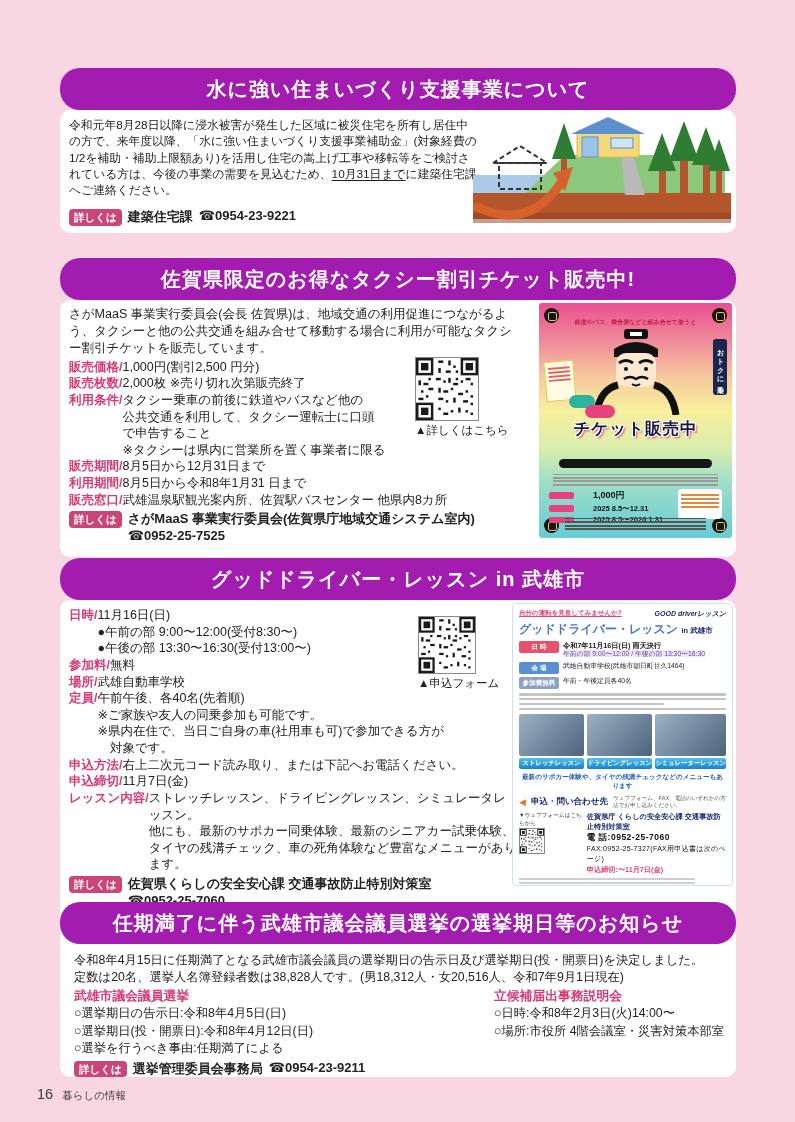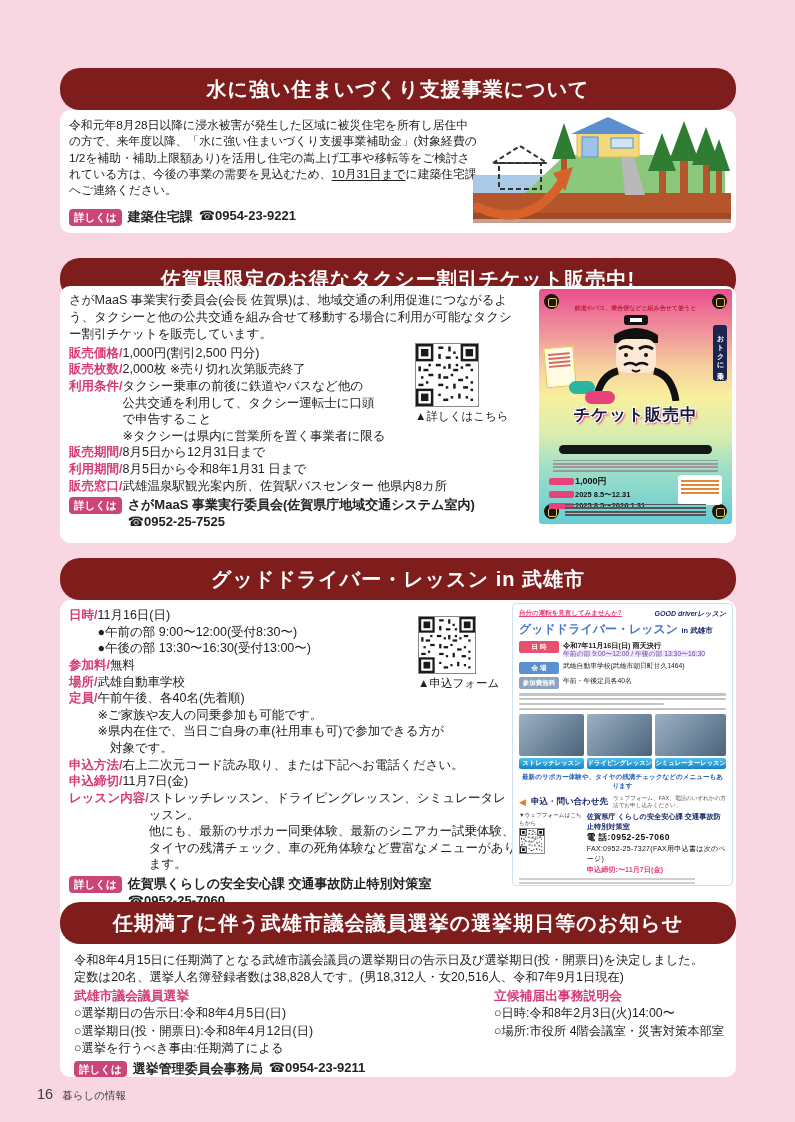--- a/index.html
+++ b/index.html
@@ -1,18 +1,18 @@
 <!DOCTYPE html>
 <html><head>
 <meta charset="utf-8">
 <style>
   *{box-sizing:border-box;margin:0;padding:0}
   body{width:795px;font-family:"Liberation Sans","DejaVu Sans",sans-serif;color:#222;background:#f8d6e2}
   .page{position:relative;width:795px;height:1122px;background:#f8d6e2;overflow:hidden}
-  .bar{position:absolute;left:60px;width:676px;height:42px;background:#7f1d1d;color:#fff;
+  .bar{position:absolute;left:60px;width:676px;height:42px;background:#a21caf;color:#fff;
        border-radius:20px;display:flex;align-items:center;justify-content:center;
        font-size:20px;font-weight:bold;letter-spacing:1px}
   .box{position:absolute;left:60px;width:676px;background:#fff;border-radius:10px}
   .row{display:flex;font-size:12.5px;line-height:1.33}
   .lbl{color:#d63b77;font-weight:bold;white-space:nowrap}
   .val{white-space:pre-line}
   .badge{display:inline-block;background:#ca4678;color:#fff;font-size:10.5px;font-weight:bold;
          border-radius:4px;padding:2px 5px;line-height:1.2}
   .contact{display:flex;gap:6px;align-items:flex-start;font-size:13px;font-weight:bold;margin-top:2px}
   .contact .badge{margin-top:1px}
@@ -41,21 +41,21 @@
   .psumo{position:absolute;left:50%;top:24px;transform:translateX(-50%)}
   .pbub1{position:absolute;left:30px;top:92px;width:26px;height:13px;background:#2bb5a0;border-radius:7px}
   .pbub2{position:absolute;left:46px;top:102px;width:30px;height:13px;background:#e8427c;border-radius:7px}
   .ptitle{position:absolute;top:116px;left:0;right:0;text-align:center;font-weight:bold;color:#18183d;
           font-size:16.5px;line-height:1.12;letter-spacing:1px;
           text-shadow:-1px -1px 0 #fff,1px -1px 0 #fff,-1px 1px 0 #fff,1px 1px 0 #fff,2px 2px 2px #e8427c}
   .pband{position:absolute;top:156px;left:20px;right:20px;height:9px;background:#161616;border-radius:5px}
   .pgray{position:absolute;top:169px;left:14px;right:14px}
   .pgray i{display:block;height:1.8px;background:#9a9a9a;margin:1.6px 0}
   .pprice{position:absolute;top:186px;left:10px;width:125px;font-size:8px}
-  .prw{display:flex;align-items:center;gap:1px;margin-bottom:1.5px}
+  .prw{display:flex;align-items:center;gap:19px;margin-bottom:1.5px}
   .ppill{width:25px;height:6.5px;background:#e8427c;border-radius:2px;flex:none}
   .prw b{font-size:9px;color:#111;white-space:nowrap}
   .prw span{font-size:7.5px;font-weight:bold;color:#111;white-space:nowrap}
   .ptick{position:absolute;right:10px;top:186px;width:44px;height:30px;background:#fff;border-radius:4px;padding:3px}
   .ptick i{display:block;height:2px;background:#e08a3a;margin:2px 0}
   .pfoot{position:absolute;bottom:6px;left:26px;right:26px}
   .pfoot i{display:block;height:1.8px;background:#555;margin:1.8px 0}
   
   .s3-left{position:absolute;left:9px;top:7px;width:448px}
   .s3-qr{position:absolute;left:358px;top:16px;text-align:center}
@@ -204,21 +204,21 @@
         <polygon points="20,48 47,31 74,48"></polygon>
       </g>
       <path d="M4,92 Q55,116 88,68" fill="none" stroke="#d4622a" stroke-width="9" stroke-linecap="round"></path>
       <polygon points="80,58 100,52 92,76" fill="#d4622a"></polygon>
     </svg>
   </div>
 
   <div class="bar" style="top:258px">
     <span>佐賀県限定のお得なタクシー割引チケット販売中!</span>
   </div>
-  <div class="box" style="top:286px;height:257px">
+  <div class="box" style="top:300px;height:257px">
     <div class="s2-left">
       <div class="s2-intro">さがMaaS 事業実行委員会(会長 佐賀県)は、地域交通の利用促進につながるよう、タクシーと他の公共交通を組み合せて移動する場合に利用が可能なタクシー割引チケットを販売しています。</div>
       <div class="row">
           <span class="lbl">販売価格/</span>
           <span class="val">1,000円(割引2,500 円分)</span>
         </div>
       <div class="row">
           <span class="lbl">販売枚数/</span>
           <span class="val">2,000枚 ※売り切れ次第販売終了</span>
         </div>

